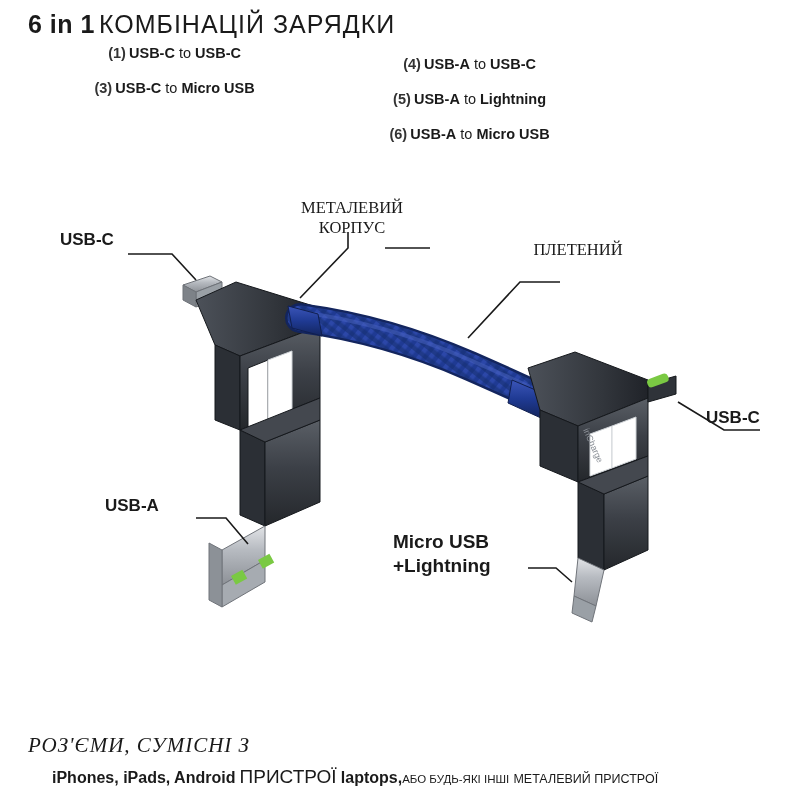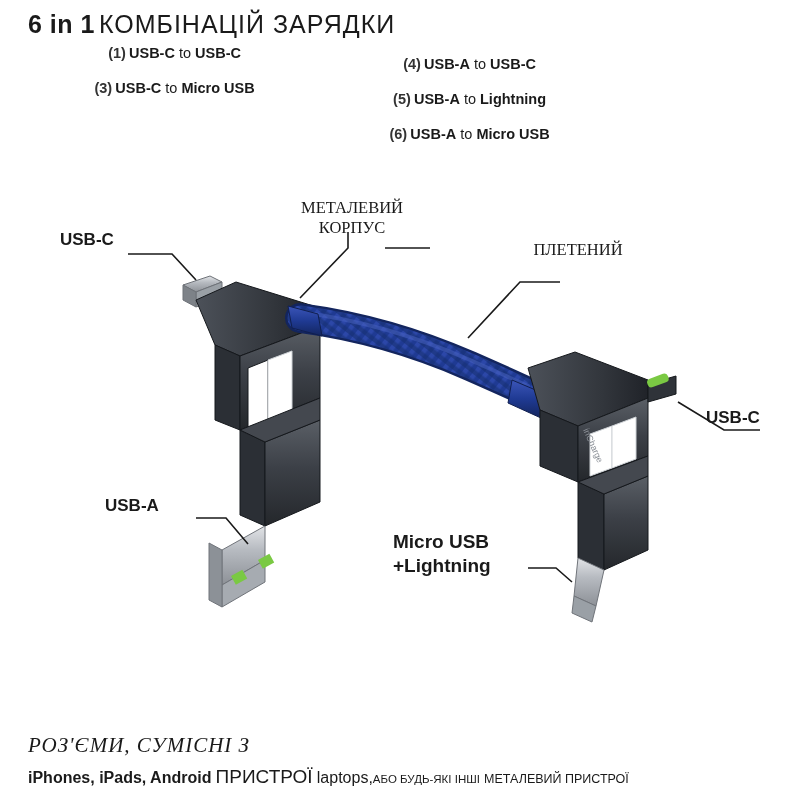--- a/index.html
+++ b/index.html
@@ -126,23 +126,23 @@
     font-size: 21px;
     letter-spacing: 1px;
     margin-bottom: 10px;
     font-style: italic;
   }
   .footer-sub {
     font-size: 15px;
     line-height: 18px;
     white-space: nowrap;
   }
-  .footer-sub .b1 { font-weight: bold; font-size: 16px; }
+  .footer-sub .b1 { font-weight: bold; font-size: 16px; margin-left: 24px; }
   .footer-sub .s1 { font-size: 19px; text-align: right; }
-  .footer-sub .b2 { font-weight: normal; font-size: 16px; margin-top: 22px; }
+  .footer-sub .b2 { font-weight: bold; font-size: 16px; margin-top: 22px; }
   .footer-sub .s2 { font-size: 11.5px; }
   .footer-sub .s3 { font-size: 12.5px; }
 </style>
 </head>
 <body>
 
 <div class="header">
   <span class="six">6 in 1</span>
   <span class="title">КОМБІНАЦІЙ ЗАРЯДКИ</span>
 </div>

